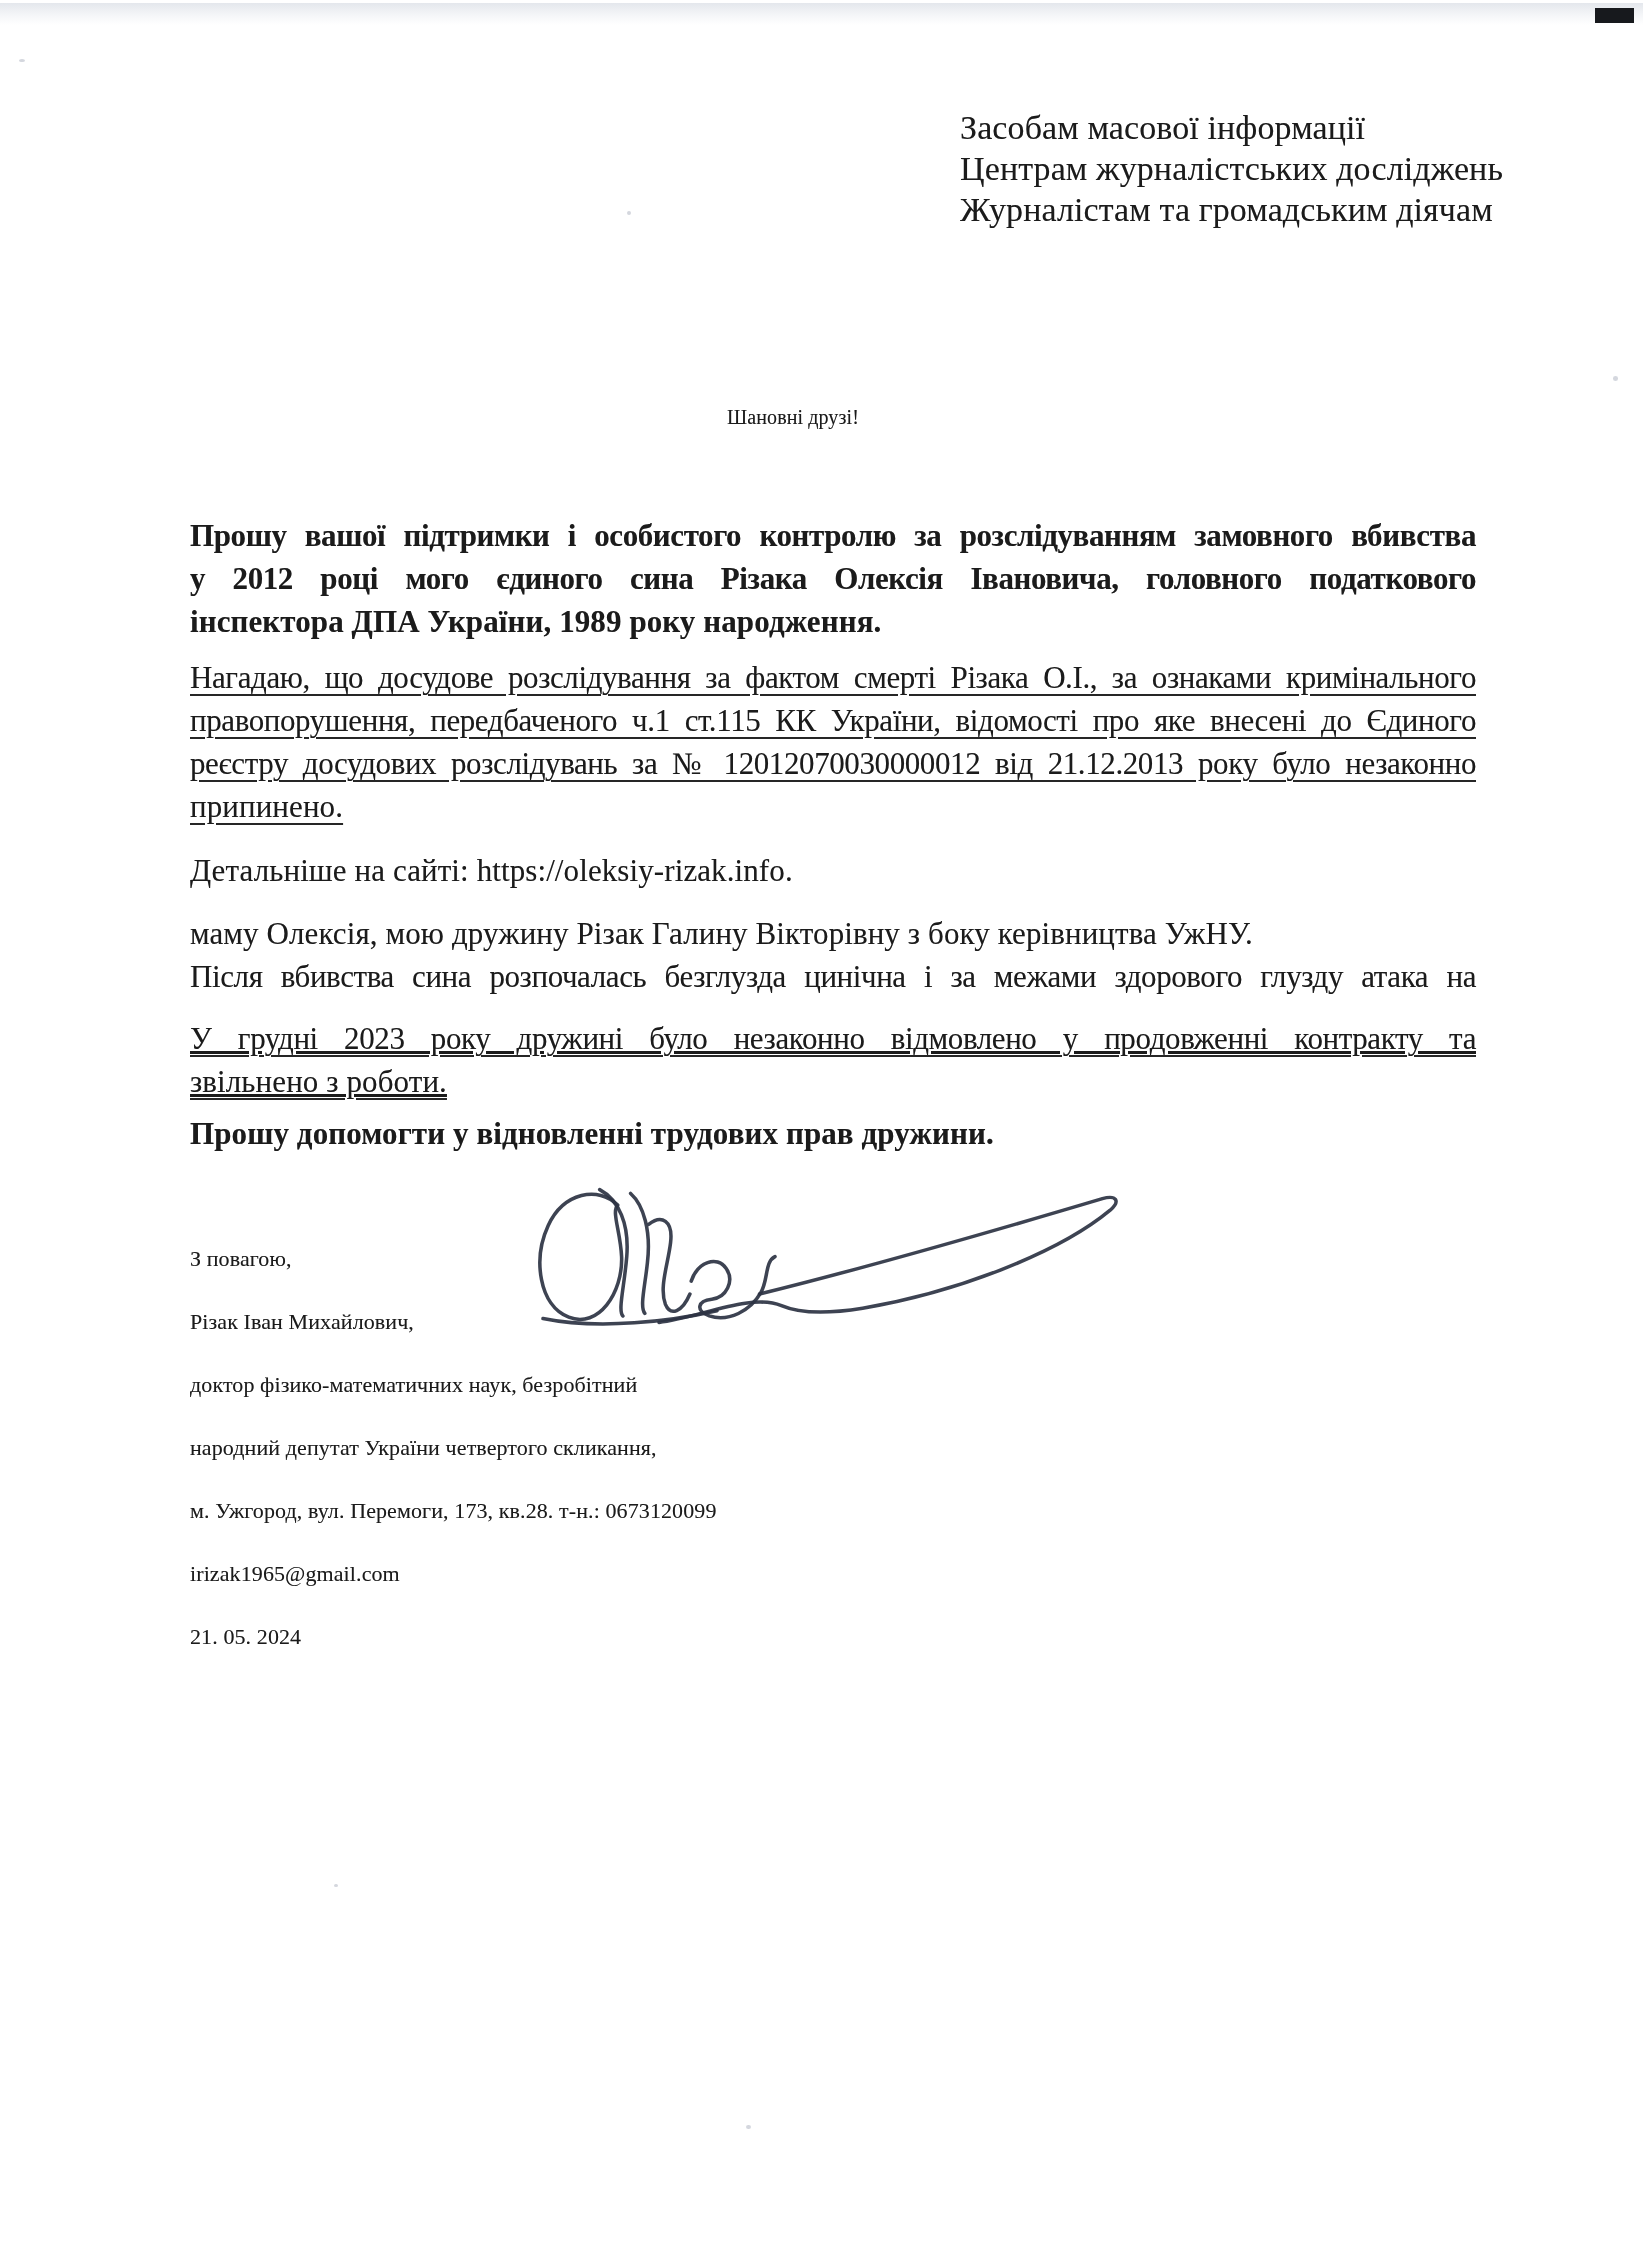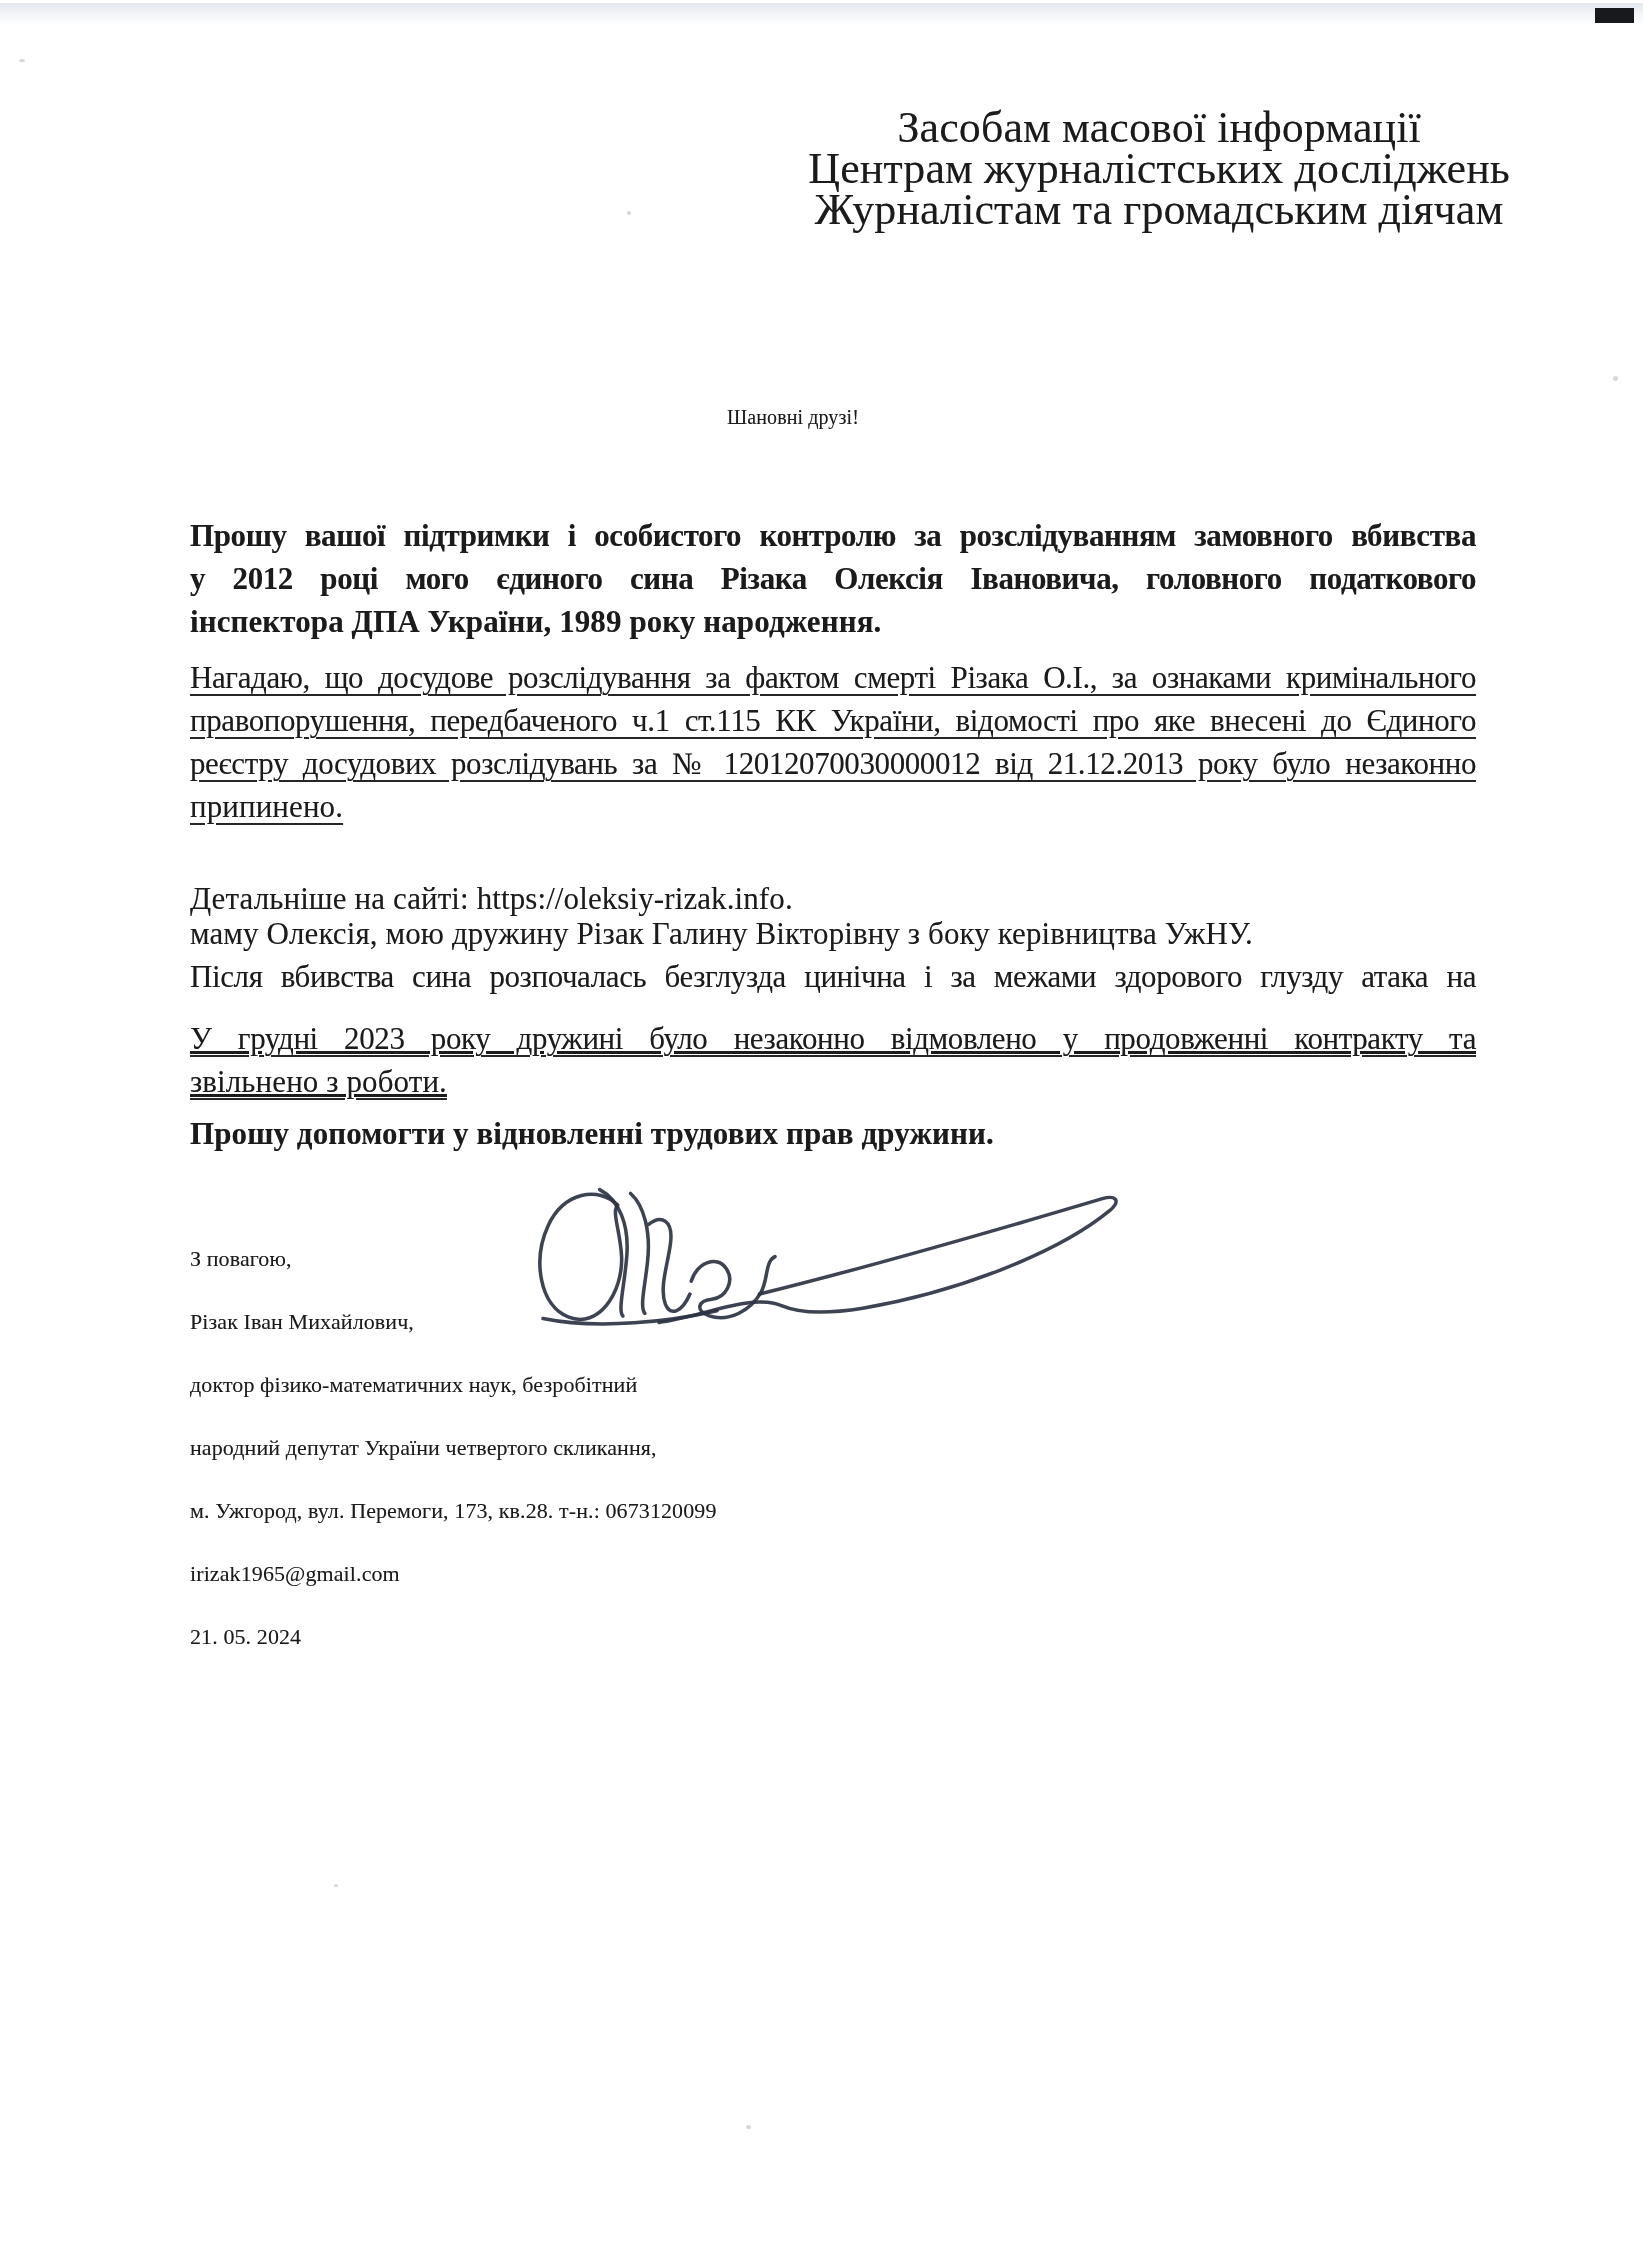--- a/index.html
+++ b/index.html
@@ -16,22 +16,22 @@
     position:absolute;left:0;top:2.6px;width:1644px;height:22px;
     background:linear-gradient(180deg,rgba(150,162,182,.26) 0%,rgba(170,180,198,.12) 55%,rgba(255,255,255,0) 100%);
   }
   .corner-mark{
     position:absolute;left:1595px;top:8.4px;width:39px;height:15px;
     background:#17191d;
   }
   .speck{position:absolute;border-radius:50%;background:rgba(120,130,152,.32);}
   .txt{position:absolute;letter-spacing:0.1px;text-shadow:0 0 0.6px rgba(25,25,25,.35);}
   .recipients{
-    right:134px;top:107px;
-    text-align:center;font-size:44px;line-height:41px;white-space:nowrap;
+    right:141px;top:107px;
+    text-align:left;font-size:34px;line-height:41px;white-space:nowrap;
   }
   .salutation{left:727px;top:406px;font-size:20px;white-space:nowrap;}
   .para{left:190px;width:1286px;font-size:31px;line-height:43px;}
   .para .line{display:block;}
   .fill{text-align:justify;text-align-last:justify;letter-spacing:-0.4px;}
   .lastline{text-align:left;white-space:nowrap;}
   .bold{font-weight:700;}
   .ul .line{text-decoration:underline;text-decoration-thickness:1.9px;text-underline-offset:5.8px;text-decoration-color:#262626;}
   .closing{left:190px;top:1227px;width:1286px;font-size:22px;line-height:63px;}
   .closing .line{display:block;white-space:nowrap;}
@@ -66,21 +66,21 @@
     <span class="line lastline">інспектора ДПА України, 1989 року народження.</span>
   </div>
 
   <div class="txt para ul" style="top:656px;">
     <span class="line fill">Нагадаю, що досудове розслідування за фактом смерті Різака О.І., за ознаками кримінального</span>
     <span class="line fill">правопорушення, передбаченого ч.1 ст.115 КК України, відомості про яке внесені до Єдиного</span>
     <span class="line fill">реєстру досудових розслідувань за № 12012070030000012 від 21.12.2013 року було незаконно</span>
     <span class="line lastline">припинено.</span>
   </div>
 
-  <div class="txt para" style="top:877px;">
+  <div class="txt para" style="top:849px;">
     <span class="line lastline">Детальніше на сайті: https://oleksiy-rizak.info.</span>
   </div>
 
   <div class="txt para" style="top:912px;">
     <span class="line lastline">маму Олексія, мою дружину Різак Галину Вікторівну з боку керівництва УжНУ.</span>
     <span class="line fill">Після вбивства сина розпочалась безглузда цинічна і за межами здорового глузду атака на</span>
   </div>
 
   <div class="txt para ul" style="top:1017px;text-decoration:underline;">
     <span class="line fill">У грудні 2023 року дружині було незаконно відмовлено у продовженні контракту та</span>

